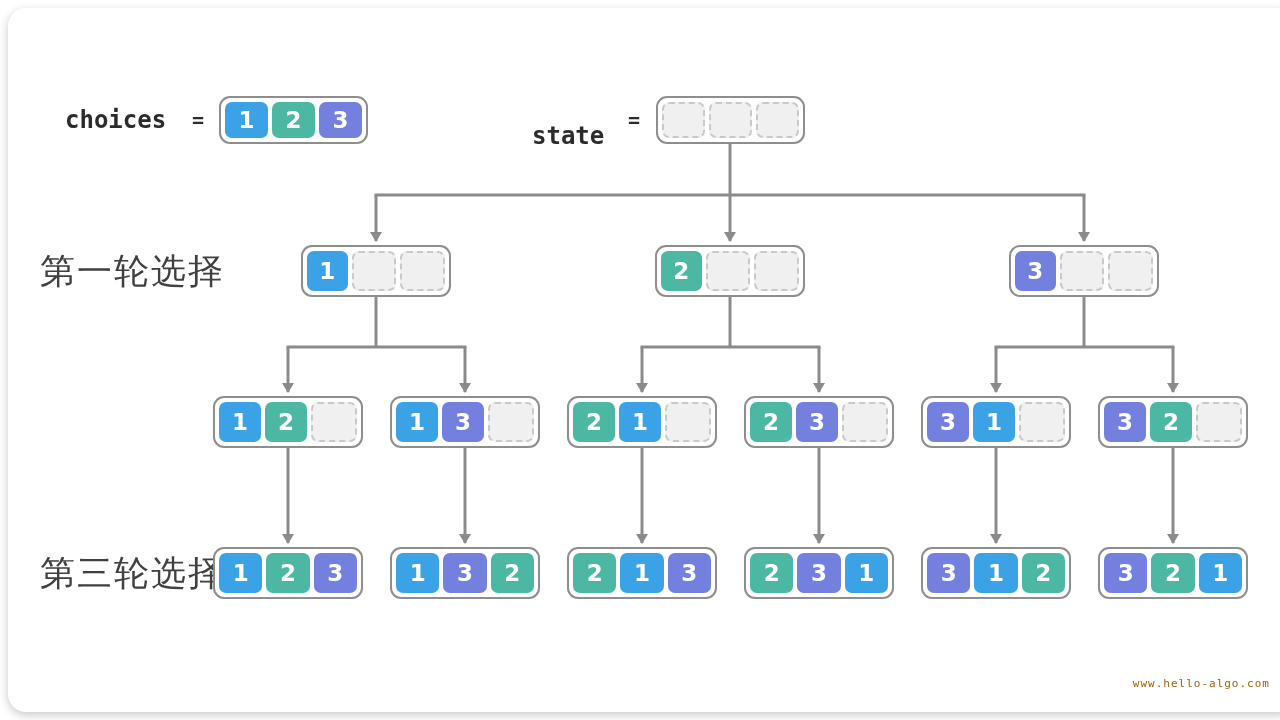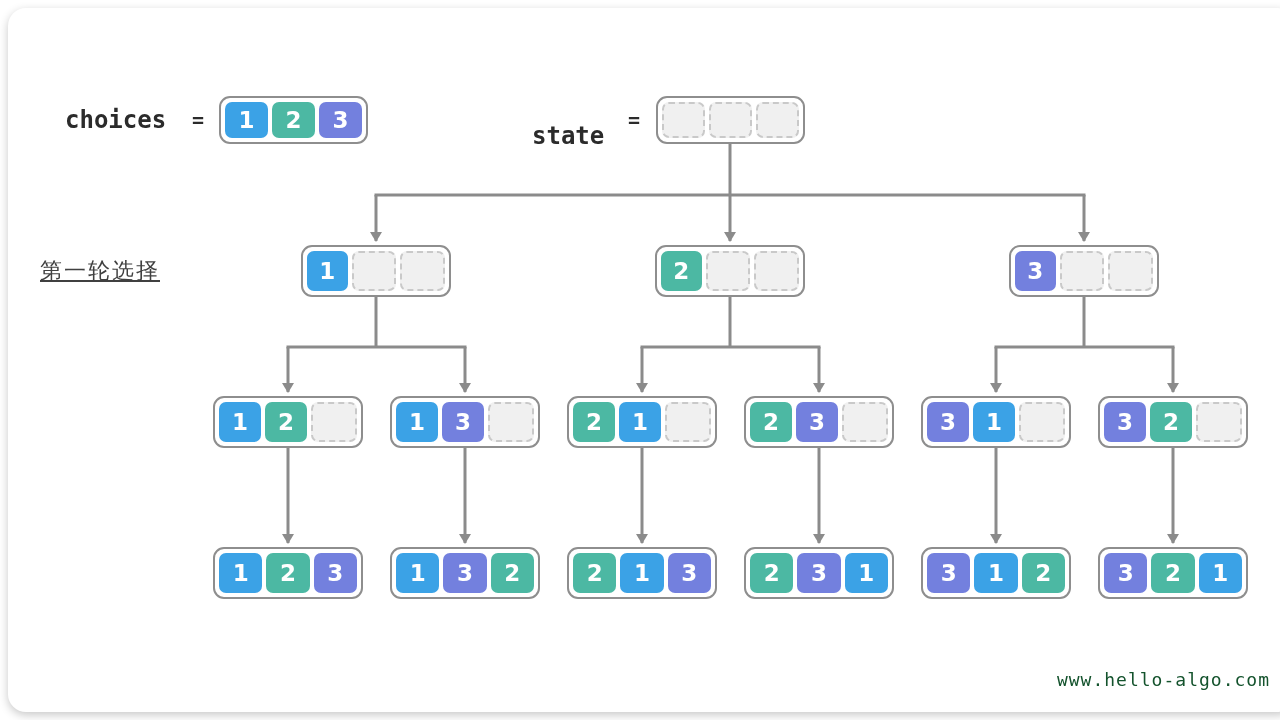--- a/index.html
+++ b/index.html
@@ -6,35 +6,35 @@
   .stage{position:relative;width:1280px;height:720px;overflow:hidden;
          font-family:"Liberation Sans",sans-serif;padding-left:23px;}
   .card{position:absolute;left:8px;top:8px;right:8px;bottom:8px;
         background:#ffffff;border-radius:18px;
         box-shadow:0 3px 10px rgba(0,0,0,0.22);}
   .code-label{position:absolute;height:48px;line-height:48px;
         font-family:"DejaVu Sans Mono","Liberation Mono",monospace;
         font-weight:bold;font-size:24px;color:#2b2b2b;white-space:nowrap;}
   .eq{font-size:20px;}
   .row-label{position:absolute;left:32px;height:52px;line-height:52px;
-        font-size:22px;letter-spacing:2px;color:#404040;font-weight:500;
-        white-space:nowrap;text-decoration:underline;}
+        font-size:35px;letter-spacing:2px;color:#404040;font-weight:500;
+        white-space:nowrap;}
   .sbox{position:absolute;box-sizing:border-box;background:#ffffff;
         border:2px solid #8e8e8e;border-radius:11px;
         display:flex;gap:4px;padding:4px;}
   .cell{flex:1;border-radius:7px;display:flex;align-items:center;
         justify-content:center;box-sizing:border-box;
         font-family:"DejaVu Sans",sans-serif;font-weight:bold;
         font-size:23px;color:#ffffff;}
   .cell.empty{background:#f0f0f0;border:2px dashed #c9c9c9;}
   .arrows{position:absolute;left:0;top:0;pointer-events:none;}
   .arrow-line{stroke:#8b8b8b;stroke-width:3;fill:none;}
   .watermark{position:absolute;right:25px;bottom:22px;
         font-family:"DejaVu Sans Mono","Liberation Mono",monospace;
-        font-size:18px;color:#14532d;letter-spacing:1px;}
+        font-size:11px;color:#a16207;letter-spacing:1px;}
 </style>
 </head>
 <body>
 
 <div class="stage">
   <div class="card">
 
     <svg class="arrows" width="1280" height="720">
       <defs>
         <marker id="ah" markerUnits="userSpaceOnUse" markerWidth="14" markerHeight="14" refX="9" refY="6" orient="auto">
@@ -74,20 +74,21 @@
         </g>
     </svg>
 
     <span class="code-label" style="left:57px;top:88px">choices</span>
     <span class="code-label eq" style="left:184px;top:88px">=</span>
 
     <span class="code-label" style="left:524px;top:104px">state</span>
     <span class="code-label eq" style="left:620px;top:88px">=</span>
 
     <div class="row-label" style="top:237px">第一轮选择</div>
+    <div class="row-label" style="top:539px">第三轮选择</div>
 
     <div id="boxes-layer">
         <div class="sbox" style="left: 211px; top: 88px; width: 149px; height: 48px;">
           <div class="cell" style="background: rgb(59, 162, 230);">1</div>
           <div class="cell" style="background: rgb(76, 184, 163);">2</div>
           <div class="cell" style="background: rgb(115, 128, 222);">3</div>
         </div>
         <div class="sbox" style="left: 648px; top: 88px; width: 149px; height: 48px;">
           <div class="cell empty"></div>
           <div class="cell empty"></div>

